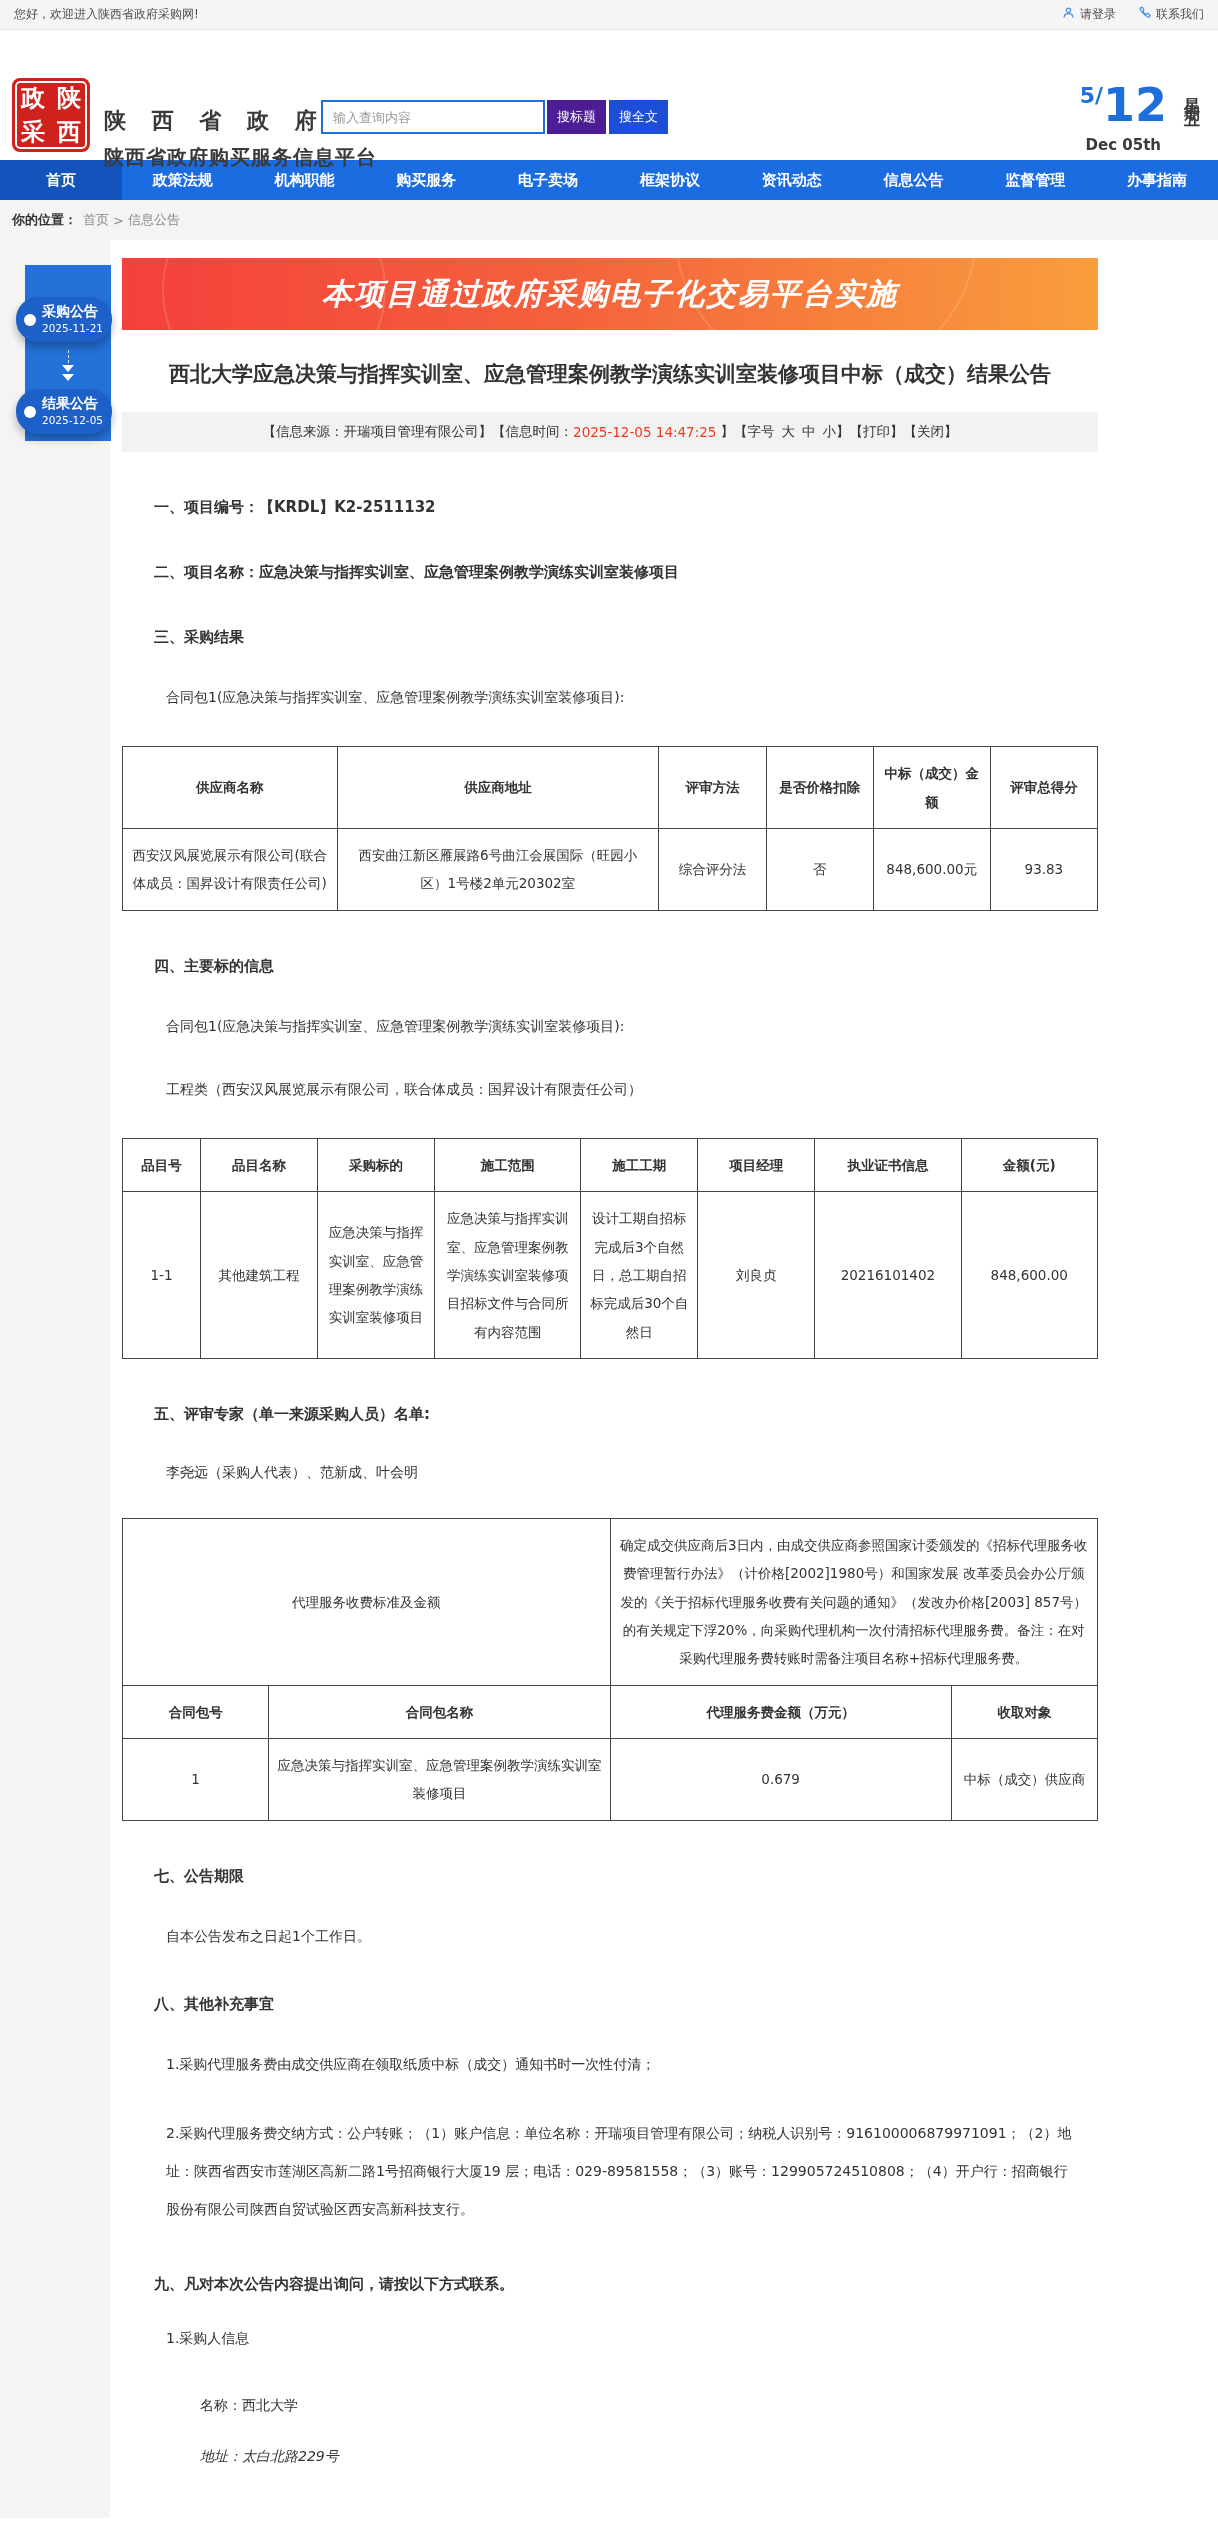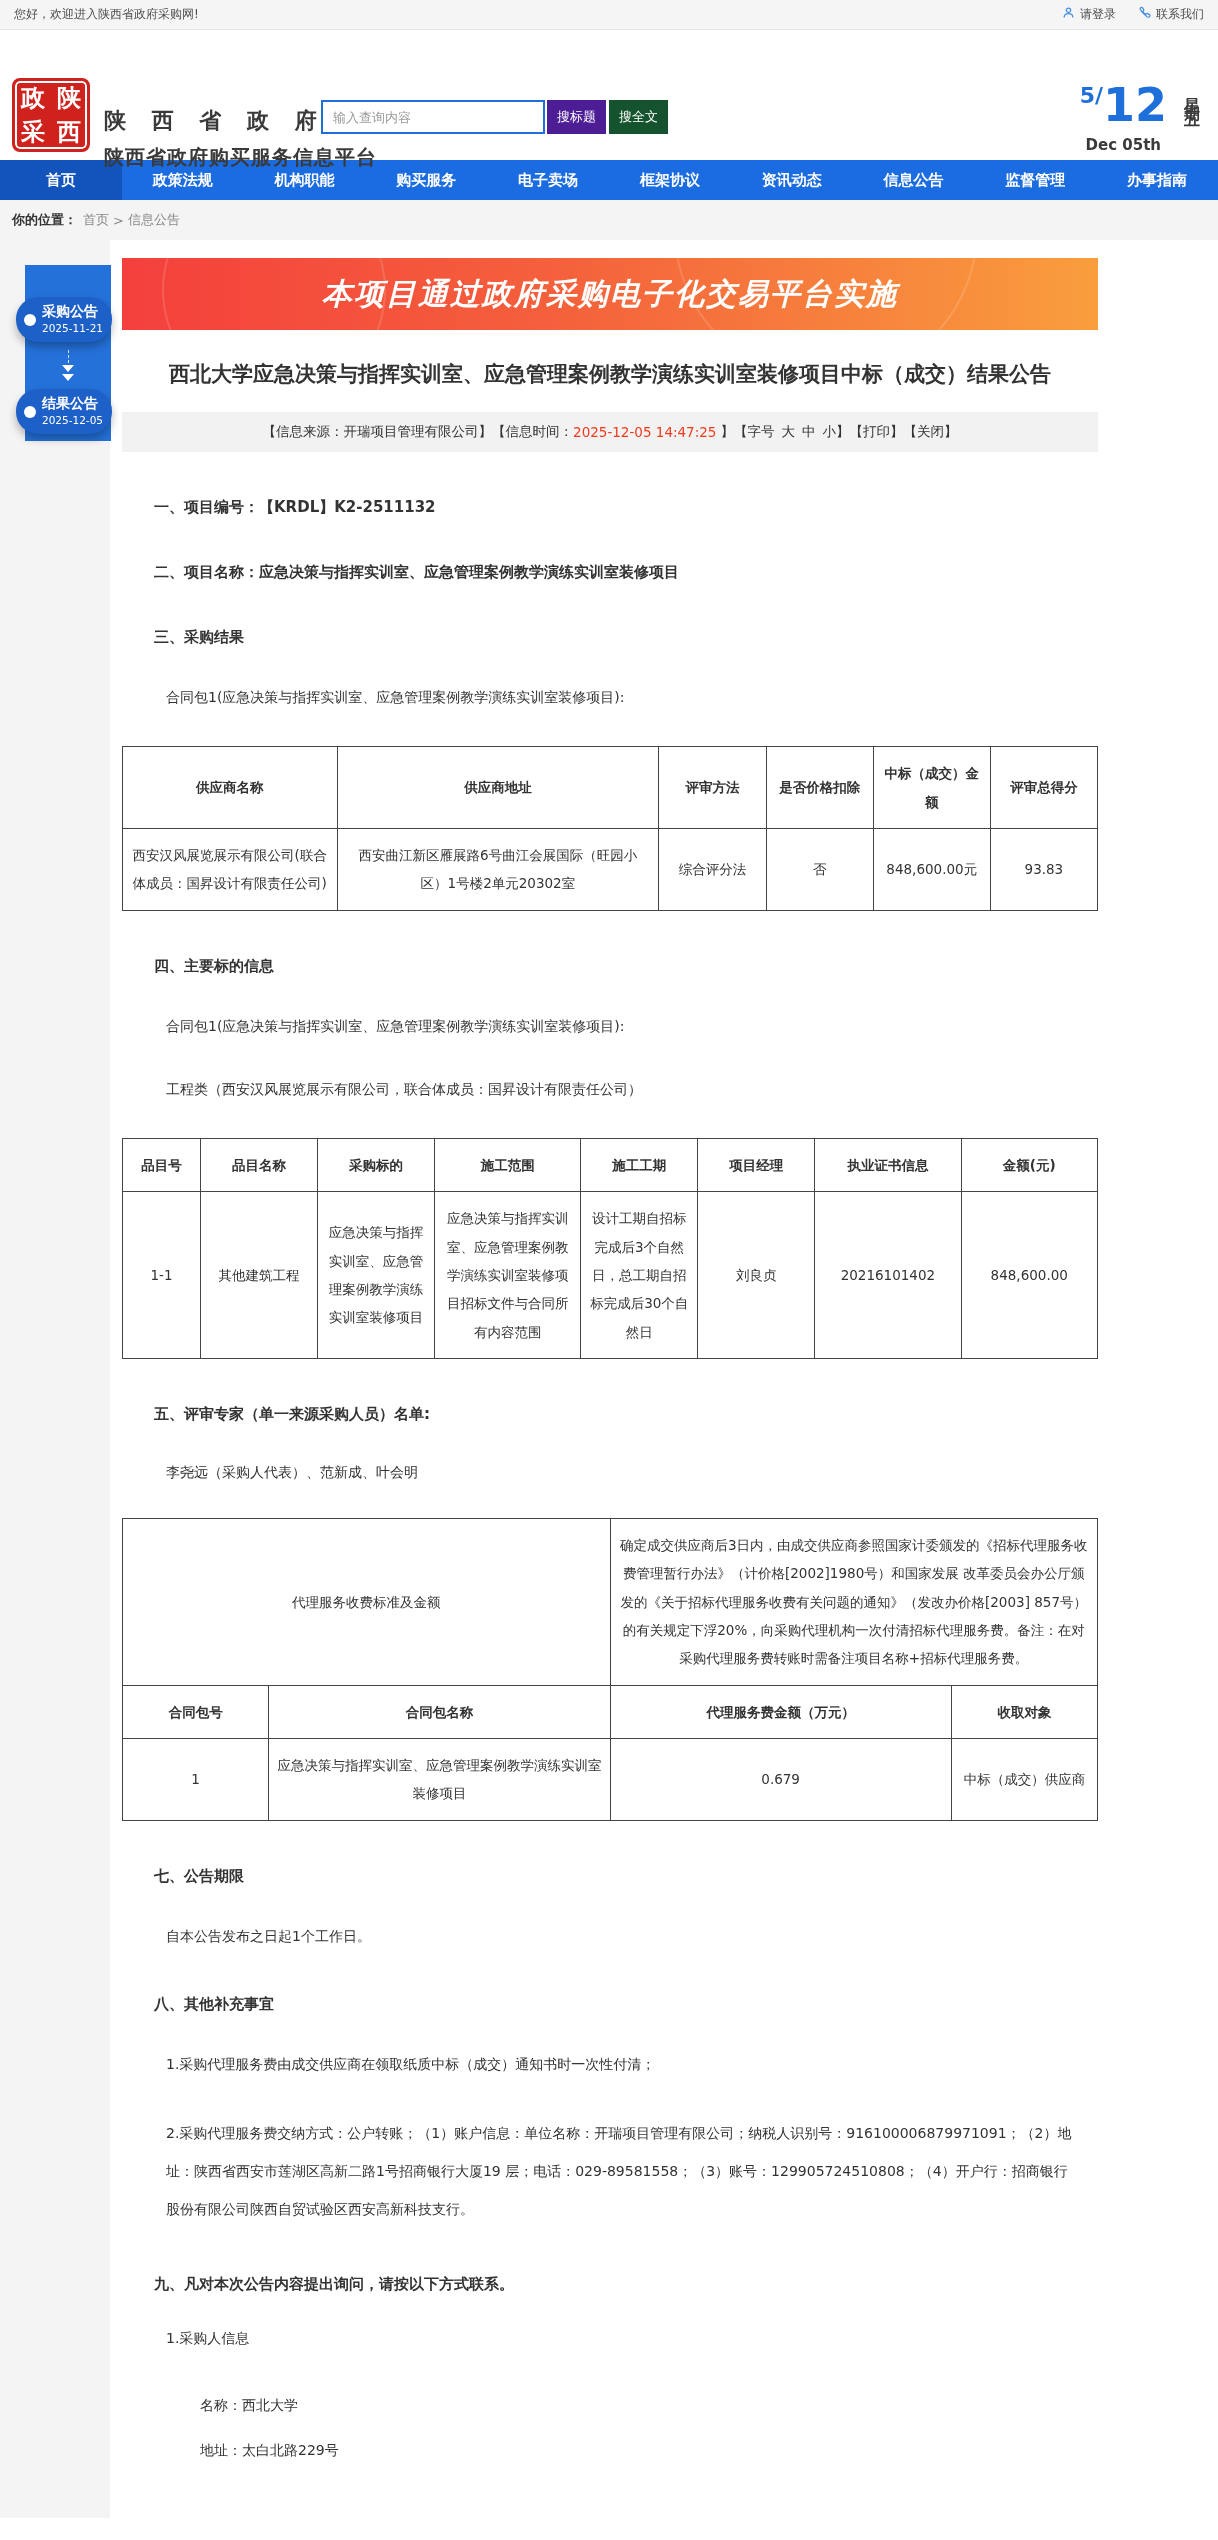--- a/index.html
+++ b/index.html
@@ -21,21 +21,21 @@
                box-shadow:inset 0 0 0 2px #fff; }
   .logo-seal span { display:flex; align-items:center; justify-content:center; color:#fff; font-weight:bold; font-size:24px; }
   .brand-text .site-name { font-size:22px; font-weight:bold; color:#3a3a3a; letter-spacing:9px;margin-top:48px; }
   .brand-text .site-sub  { font-size:20px; font-weight:bold; color:#3a3a3a; margin-top:8px; letter-spacing:1px; }
 
   .search { position:absolute; left:321px; top:70px; display:flex; align-items:stretch; }
   .search input { width:224px; height:34px; border:2px solid #1e6fd9; padding:0 10px; font-size:13px; color:#333; outline:none; }
   .search input::placeholder { color:#9a9a9a; }
   .btn-search { height:34px; padding:0 10px; border:none; color:#fff; font-size:13px; cursor:pointer; }
   .btn-title { background:#4c1d95; margin-left:2px; }
-  .btn-full  { background:#14532d; margin-left:3px; }
+  .btn-full  { background:#1d4ed8; margin-left:3px; }
 
   .date-block { position:absolute; right:16px; top:52px; display:flex; align-items:flex-start; gap:14px; }
   .date-num { color:#1e6fd9; font-weight:bold; line-height:1; white-space:nowrap; }
   .date-num .d5 { font-size:22px; vertical-align:18px; }
   .date-num .d12 { font-size:46px; }
   .date-en { font-size:15px; font-weight:bold; color:#3a3a3a; margin-top:8px; text-align:center; }
   .weekday { writing-mode:vertical-rl; font-size:16px; font-weight:bold; color:#3a3a3a; letter-spacing:8px; margin-top:2px; }
 
   
   .nav { height:40px; background:#1b6ce0; display:flex; }
@@ -331,17 +331,17 @@
       <div class="para">自本公告发布之日起1个工作日。</div>
 
       <div class="sec-h">八、其他补充事宜</div>
       <div class="para">1.采购代理服务费由成交供应商在领取纸质中标（成交）通知书时一次性付清；</div>
       <div class="para para-wide" style="line-height:2.7;">2.采购代理服务费交纳方式：公户转账；（1）账户信息：单位名称：开瑞项目管理有限公司；纳税人识别号：916100006879971091；（2）地址：陕西省西安市莲湖区高新二路1号招商银行大厦19 层；电话：029-89581558；（3）账号：129905724510808；（4）开户行：招商银行股份有限公司陕西自贸试验区西安高新科技支行。</div>
 
       <div class="sec-h">九、凡对本次公告内容提出询问，请按以下方式联系。</div>
 
       <div class="para" style="margin-top:32px;">1.采购人信息</div>
       <div class="para" style="margin-top:42px; padding-left:78px;">名称：西北大学</div>
-      <div class="para" style="margin-top:20px; padding-left:78px;">地址：太白北路229号</div>
+      <div class="para" style="margin-top:26px; padding-left:78px;font-style:italic;">地址：太白北路229号</div>
 
     </div>
   </div>
 </div>
 
 </body></html>

